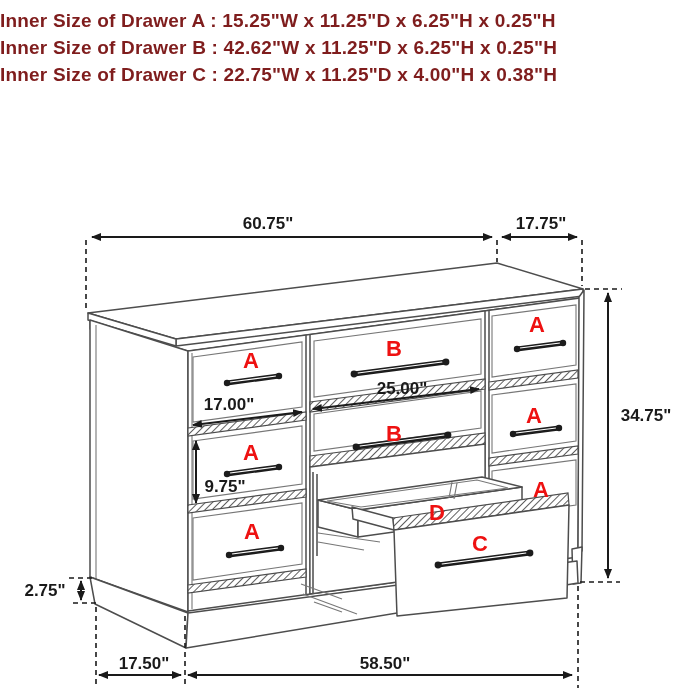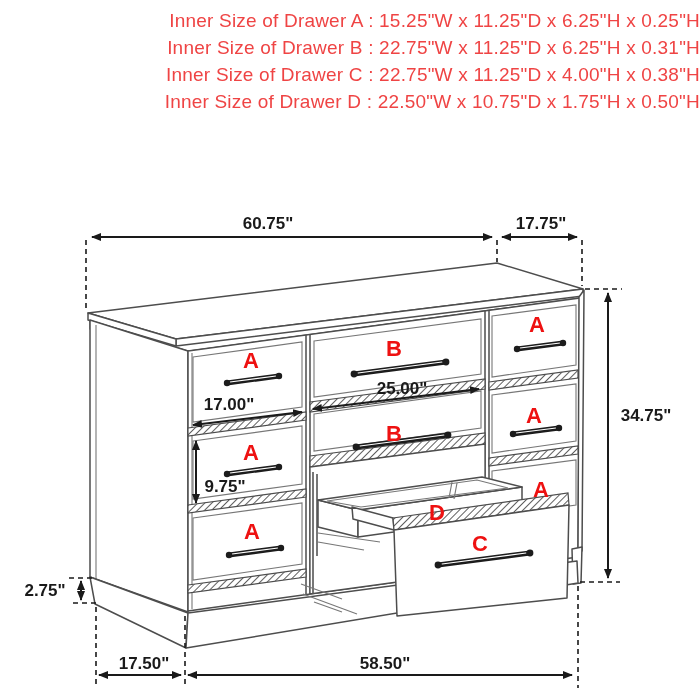--- a/index.html
+++ b/index.html
@@ -1,41 +1,40 @@
 <!DOCTYPE html>
 <html><head>
 <meta charset="utf-8">
 <style>
   html,body{margin:0;padding:0;background:#fff;}
   body{width:700px;height:700px;position:relative;overflow:hidden;
        font-family:"Liberation Sans",sans-serif;}
-  .hdr{position:absolute;top:7px;left:0;right:0;text-align:right;
-       font-weight:normal;font-size:19px;line-height:27px;color:#ef4444;
+  .hdr{position:absolute;top:7px;left:0;right:0;text-align:left;
+       font-weight:bold;font-size:19px;line-height:27px;color:#7f1d1d;
        letter-spacing:.2px;}
   svg{position:absolute;top:0;left:0;}
   .edge{fill:#fff;stroke:#4d4d4d;stroke-width:1.5;stroke-linejoin:round;}
   .thin{fill:none;stroke:#777;stroke-width:1.1;}
   .hatch{fill:url(#hatchp);stroke:#4d4d4d;stroke-width:1.2;}
   .dash{fill:none;stroke:#1a1a1a;stroke-width:1.6;stroke-dasharray:5 4;}
   .dim{fill:none;stroke:#1a1a1a;stroke-width:2;}
   .dimtext{font:bold 17px "Liberation Sans",sans-serif;fill:#1a1a1a;text-anchor:middle;}
   .red{font:bold 22px "Liberation Sans",sans-serif;fill:#ee1111;text-anchor:middle;}
   .hbar{stroke:#1c1c1c;stroke-width:5;stroke-linecap:round;fill:none;}
   .hlite{stroke:#fff;stroke-width:1.1;stroke-linecap:round;fill:none;}
   .post{fill:#1c1c1c;}
   .inner{fill:none;stroke:#555;stroke-width:1.6;}
 </style>
 </head>
 <body>
 
 <div class="hdr">
   <div>Inner Size of Drawer A : 15.25"W x 11.25"D x 6.25"H x 0.25"H</div>
-  <div>Inner Size of Drawer B : 22.75"W x 11.25"D x 6.25"H x 0.31"H</div>
+  <div>Inner Size of Drawer B : 42.62"W x 11.25"D x 6.25"H x 0.25"H</div>
   <div>Inner Size of Drawer C : 22.75"W x 11.25"D x 4.00"H x 0.38"H</div>
-  <div>Inner Size of Drawer D : 22.50"W x 10.75"D x 1.75"H x 0.50"H</div>
 </div>
 
 <svg width="700" height="700" viewBox="0 0 700 700">
   <defs>
     <marker id="ah" markerWidth="11" markerHeight="9" refX="9" refY="4" orient="auto-start-reverse" markerUnits="userSpaceOnUse">
       <path d="M0,0 L10,4 L0,8 Z" fill="#1a1a1a"></path>
     </marker>
     <pattern id="hatchp" width="5" height="5" patternUnits="userSpaceOnUse" patternTransform="rotate(45)">
       <rect width="5" height="5" fill="#fff"></rect>
       <line x1="0" y1="0" x2="0" y2="5" stroke="#4d4d4d" stroke-width="1.8"></line>

